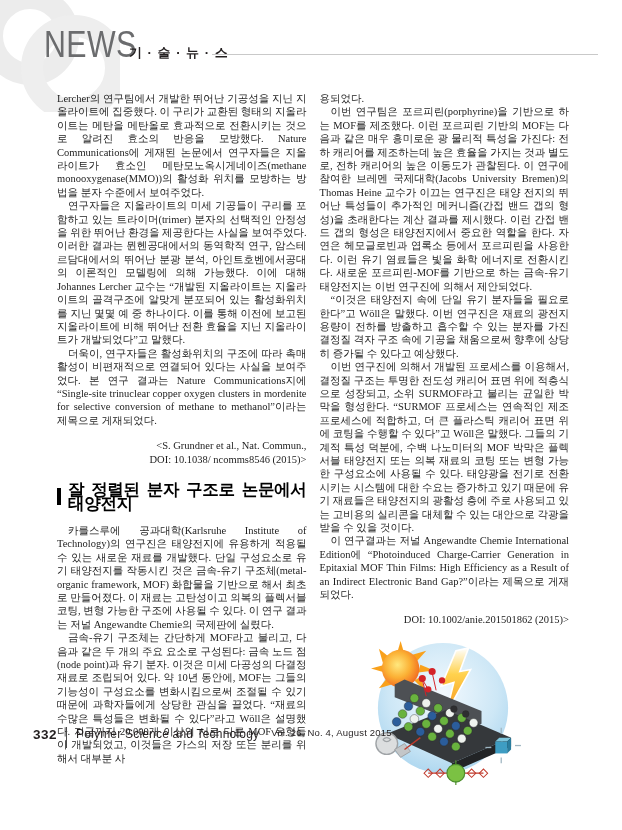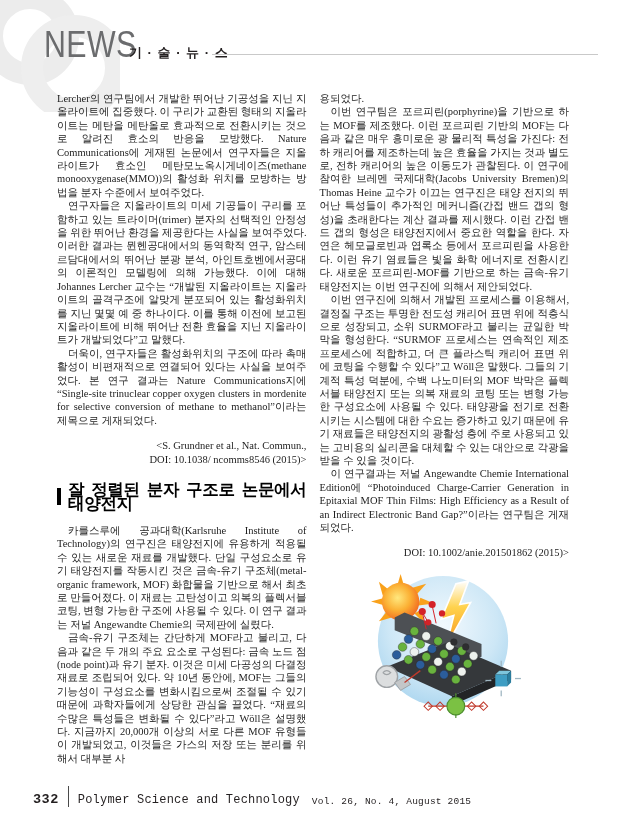--- a/index.html
+++ b/index.html
@@ -42,22 +42,22 @@
   .figure-block { margin-top:8px; }
   .figure-image { text-align:center; }
   .figure-caption {
     margin-top:7px; text-align:left;
     font-family:"Liberation Sans", sans-serif; font-size:9.5px; color:#1a1a1a; line-height:12px;
   }
   .figure-caption .cap-label { font-weight:bold; margin-right:4px; }
 
   
   .footer {
-    position:absolute; left:33px; top:786px; display:flex; align-items:flex-end;
-    font-family:Liberation Mono, monospace; color:#231f20;
+    position:absolute; left:33px; top:727px; display:flex; align-items:flex-start;
+    font-family:Liberation Sans, sans-serif; color:#231f20;
   }
   .page-num { font-size:13.5px; font-weight:bold; letter-spacing:0.5px; }
   .footer-divider { width:1px; height:21px; background:#4a4a4a; margin:0 9px; }
   .footer-journal { font-size:12px; letter-spacing:0.2px; }
   .footer-issue { font-size:9.5px; margin-left:12px; letter-spacing:0.2px; }
 </style>
 </head>
 <body>
 
 <div class="page">
@@ -84,22 +84,23 @@
         <span class="title-bar"></span>
         <span>잘 정렬된 분자 구조로 논문에서 태양전지</span>
       </div>
       <p>카를스루에 공과대학(Karlsruhe Institute of Technology)의 연구진은 태양전지에 유용하게 적용될 수 있는 새로운 재료를 개발했다. 단일 구성요소로 유기 태양전지를 작동시킨 것은 금속-유기 구조체(metal-organic framework, MOF) 화합물을 기반으로 해서 최초로 만들어졌다. 이 재료는 고탄성이고 의복의 플렉서블 코팅, 변형 가능한 구조에 사용될 수 있다. 이 연구 결과는 저널 Angewandte Chemie의 국제판에 실렸다.</p>
       <p>금속-유기 구조체는 간단하게 MOF라고 불리고, 다음과 같은 두 개의 주요 요소로 구성된다: 금속 노드 점(node point)과 유기 분자. 이것은 미세 다공성의 다결정 재료로 조립되어 있다. 약 10년 동안에, MOF는 그들의 기능성이 구성요소를 변화시킴으로써 조절될 수 있기 때문에 과학자들에게 상당한 관심을 끌었다. “재료의 수많은 특성들은 변화될 수 있다”라고 Wöll은 설명했다. 지금까지 20,000개 이상의 서로 다른 MOF 유형들이 개발되었고, 이것들은 가스의 저장 또는 분리를 위해서 대부분 사</p>
     </div>
 
     <div class="col">
       <p class="noindent">용되었다.</p>
       <p>이번 연구팀은 포르피린(porphyrine)을 기반으로 하는 MOF를 제조했다. 이런 포르피린 기반의 MOF는 다음과 같은 매우 흥미로운 광 물리적 특성을 가진다: 전하 캐리어를 제조하는데 높은 효율을 가지는 것과 별도로, 전하 캐리어의 높은 이동도가 관찰된다. 이 연구에 참여한 브레멘 국제대학(Jacobs University Bremen)의 Thomas Heine 교수가 이끄는 연구진은 태양 전지의 뛰어난 특성들이 추가적인 메커니즘(간접 밴드 갭의 형성)을 초래한다는 계산 결과를 제시했다. 이런 간접 밴드 갭의 형성은 태양전지에서 중요한 역할을 한다. 자연은 헤모글로빈과 엽록소 등에서 포르피린을 사용한다. 이런 유기 염료들은 빛을 화학 에너지로 전환시킨다. 새로운 포르피린-MOF를 기반으로 하는 금속-유기 태양전지는 이번 연구진에 의해서 제안되었다.</p>
+      <p>“이것은 태양전지 속에 단일 유기 분자들을 필요로 한다”고 Wöll은 말했다. 이번 연구진은 재료의 광전지 용량이 전하를 방출하고 흡수할 수 있는 분자를 가진 결정질 격자 구조 속에 기공을 채움으로써 향후에 상당히 증가될 수 있다고 예상했다.</p>
       <p>이번 연구진에 의해서 개발된 프로세스를 이용해서, 결정질 구조는 투명한 전도성 캐리어 표면 위에 적층식으로 성장되고, 소위 SURMOF라고 불리는 균일한 박막을 형성한다. “SURMOF 프로세스는 연속적인 제조 프로세스에 적합하고, 더 큰 플라스틱 캐리어 표면 위에 코팅을 수행할 수 있다”고 Wöll은 말했다. 그들의 기계적 특성 덕분에, 수백 나노미터의 MOF 박막은 플렉서블 태양전지 또는 의복 재료의 코팅 또는 변형 가능한 구성요소에 사용될 수 있다. 태양광을 전기로 전환시키는 시스템에 대한 수요는 증가하고 있기 때문에 유기 재료들은 태양전지의 광활성 층에 주로 사용되고 있는 고비용의 실리콘을 대체할 수 있는 대안으로 각광을 받을 수 있을 것이다.</p>
-      <p>이 연구결과는 저널 Angewandte Chemie International Edition에 “Photoinduced Charge-Carrier Generation in Epitaxial MOF Thin Films: High Efficiency as a Result of an Indirect Electronic Band Gap?”이라는 연구팀은 게재되었다.</p>
+      <p>이 연구결과는 저널 Angewandte Chemie International Edition에 “Photoinduced Charge-Carrier Generation in Epitaxial MOF Thin Films: High Efficiency as a Result of an Indirect Electronic Band Gap?”이라는 제목으로 게재되었다.</p>
       <div class="citation">
         <div>DOI: 10.1002/anie.201501862 (2015)&gt;</div>
       </div>
 
       <div class="figure-block">
         <div class="figure-image">
           <svg width="158" height="146" viewBox="0 0 160 148">
             <defs>
               <radialGradient id="sky" cx="50%" cy="38%" r="68%">
                 <stop offset="0%" stop-color="#f2f9fe"></stop>

